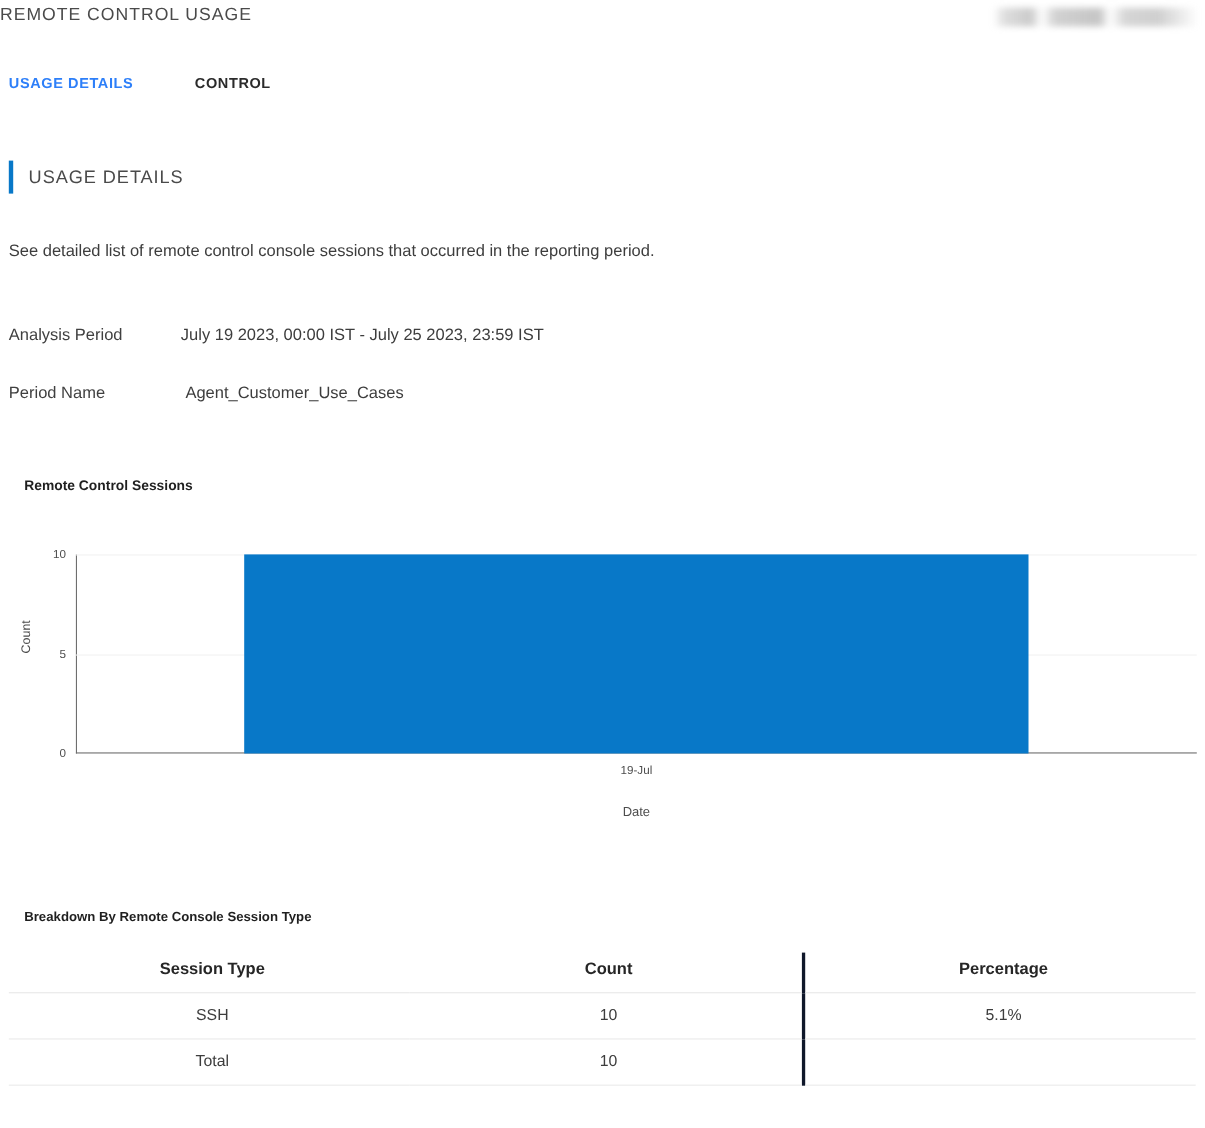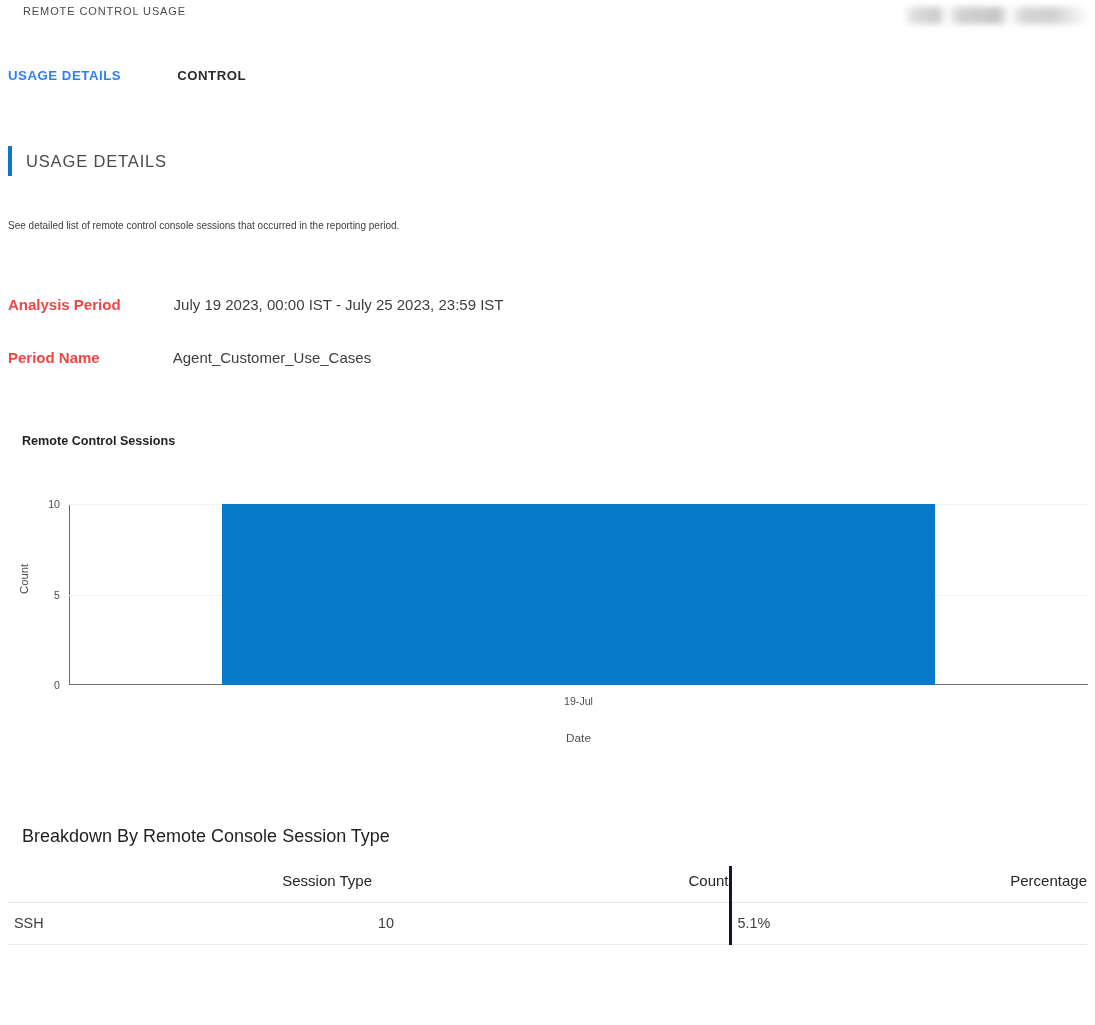--- a/index.html
+++ b/index.html
@@ -19,23 +19,23 @@
 
   
   .page-header {
     position: absolute;
     top: 0; left: 0;
     width: 1095px;
     height: 48px;
   }
   .page-title {
     position: absolute;
-    left: 23px;
+    left: 0;
     top: 5px;
-    font-size: 11px;
+    font-size: 16px;
     letter-spacing: 0.9px;
     color: #4a4a4a;
     font-weight: 400;
     white-space: nowrap;
   }
   .redacted-stamp {
     position: absolute;
     right: 6px;
     top: 7px;
     width: 186px;
@@ -101,36 +101,36 @@
     color: #4a4a4a;
     font-weight: 400;
     white-space: nowrap;
   }
 
   
   .description {
     position: absolute;
     top: 220px;
     left: 8px;
-    font-size: 10px;
+    font-size: 15px;
     color: #3d3d3d;
     white-space: nowrap;
   }
   .meta-row {
     position: absolute;
     left: 8px;
     font-size: 15px;
     display: flex;
     align-items: baseline;
   }
   .meta-row.r0 { top: 272px; }
   .meta-row.r1 { top: 325px; }
   .meta-label {
-    font-weight: 700;
-    color: #ef4444;
+    font-weight: 400;
+    color: #404040;
     white-space: nowrap;
     text-align: right;
   }
   .meta-value {
     color: #3d3d3d;
     white-space: nowrap;
     margin-top: 24px;
   }
   .meta-row.r0 .meta-value { margin-left: 53px; }
   .meta-row.r1 .meta-value { margin-left: 73px; }
@@ -216,43 +216,43 @@
   .table-block {
     position: absolute;
     top: 826px;
     left: 0;
     width: 1095px;
   }
   .table-title {
     position: absolute;
     left: 22px;
     top: 0;
-    font-size: 18px;
-    font-weight: 400;
+    font-size: 12px;
+    font-weight: 700;
     color: #1f1f1f;
     white-space: nowrap;
   }
   table.breakdown {
     position: absolute;
     top: 40px;
     left: 8px;
     width: 1079px;
     border-collapse: collapse;
     table-layout: fixed;
   }
   table.breakdown th {
-    text-align: right;
+    text-align: center;
     font-size: 15px;
-    font-weight: 400;
+    font-weight: 700;
     color: #262626;
     padding: 6px 0 13px 6px;
     border-bottom: 1px solid #e8e8e8;
   }
   table.breakdown td {
-    text-align: left;
+    text-align: center;
     font-size: 14.4px;
     font-weight: 400;
     color: #3d3d3d;
     padding: 12px 0 13px 6px;
     border-bottom: 1px solid #eaeaea;
   }
   table.breakdown .col-type   { width: 364px; }
   table.breakdown .col-count  { width: 358px; }
   table.breakdown .col-pct    { width: 357px; border-left: 3px solid #0f172a; }
 </style>
@@ -319,15 +319,20 @@
         <th class="col-count">Count</th>
         <th class="col-pct">Percentage</th>
       </tr>
     </thead>
     <tbody id="breakdown-body">
         <tr>
           <td class="col-type">SSH</td>
           <td class="col-count">10</td>
           <td class="col-pct">5.1%</td>
         </tr>
+        <tr>
+          <td class="col-type">Total</td>
+          <td class="col-count">10</td>
+          <td class="col-pct"></td>
+        </tr>
       </tbody>
   </table>
 </div>
 
 </body></html>

